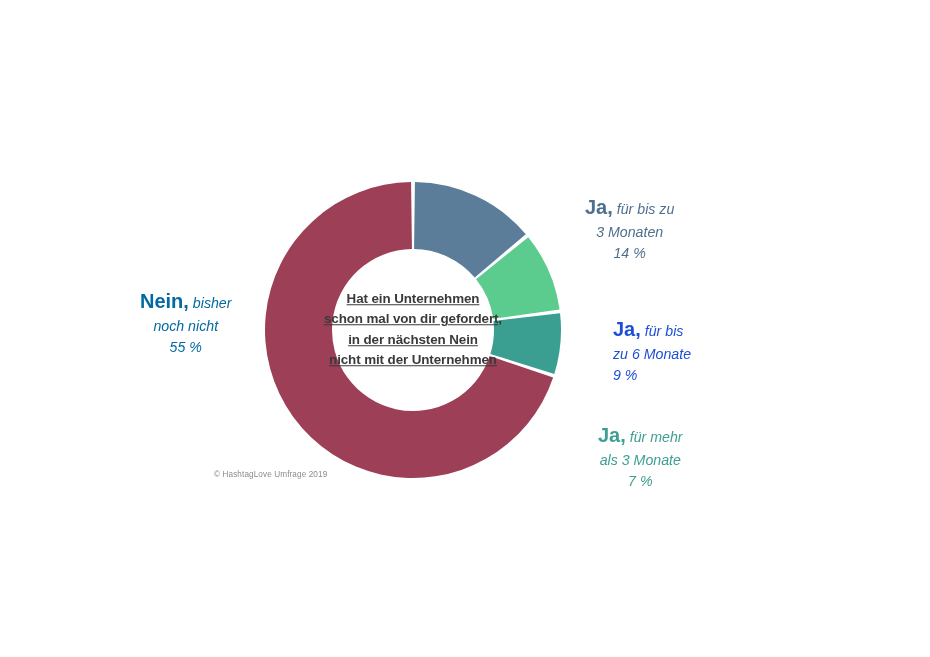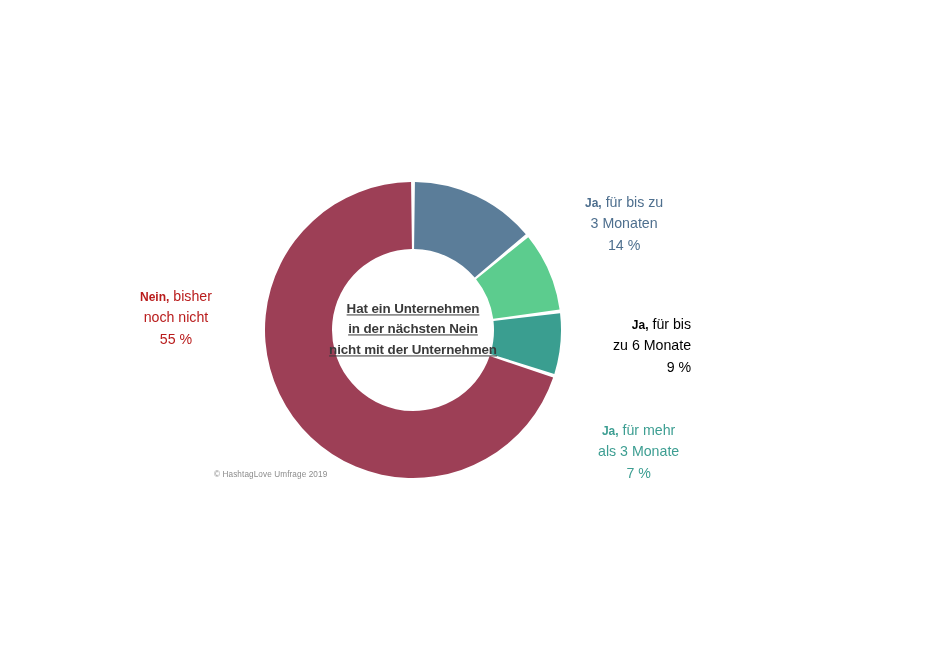--- a/index.html
+++ b/index.html
@@ -60,43 +60,44 @@
   
   .slice-label {
     position: absolute;
     font-size: 14.2px;
     line-height: 1.5;
     white-space: nowrap;
   }
   .slice-label .lbl-line { display: block; }
   .slice-label .lead {
     font-weight: bold;
-    font-size: 12px;
+    font-size: 20px;
   }
   .slice-label .rest {
     font-weight: normal;
+    font-style: italic;
   }
 
   #label-nein {
     left: 140px;
     top: 286px;
     text-align: center;
-    color: #b91c1c;
+    color: #0369a1;
   }
   #label-ja3 {
     left: 585px;
     top: 192px;
     text-align: center;
     color: #4e6f8e;
   }
   #label-ja6 {
     left: 613px;
     top: 314px;
-    text-align: right;
-    color: #000000;
+    text-align: left;
+    color: #1d4ed8;
   }
   #label-jamehr {
     left: 578px;
     top: 420px;
     text-align: center;
     color: #3d9e92;
     margin-left: 20px;
   }
 
   
@@ -121,20 +122,21 @@
           <path d="M 149.937260144559 0.01267951904696929 A 148 148 0 0 1 260.7913341029532 52.1766471507285 L 209.73039231310275 95.55613796762844 A 81 81 0 0 0 149.06025724127892 67.00693946650543 Z" fill="#5b7d99"></path>
           <path d="M 263.26104628400503 55.162016342897374 A 148 148 0 0 1 294.5775931791178 127.53028632791762 L 228.22152059127393 136.79698103081978 A 81 81 0 0 0 211.08205911489463 97.19002245793708 Z" fill="#5ccc8e"></path>
           <path d="M 295.0631993354635 131.37425486729276 A 148 148 0 0 1 289.3429517796636 191.88815309638454 L 225.3566155010321 172.01986757302126 A 81 81 0 0 0 228.48729152819283 138.90077462331564 Z" fill="#3a9e90"></path>
           <path d="M 288.1456591652756 195.57304086486795 A 148 148 0 1 1 146.06273985544098 0.01267951904696929 L 146.93974275872108 67.00693946650543 A 81 81 0 1 0 224.70134048910356 174.03659668955612 Z" fill="#9d3f56"></path>
         </g>
     </svg>
   </div>
 
   <div id="center-text">
     <span class="qline">Hat ein Unternehmen</span>
+    <span class="qline">schon mal von dir gefordert,</span>
     <span class="qline">in der nächsten Nein</span>
     <span class="qline">nicht mit der Unternehmen</span>
   </div>
 
   <div class="slice-label" id="label-nein">
     <span class="lbl-line"><span class="lead">Nein,</span><span class="rest"> bisher</span></span>
     <span class="lbl-line rest">noch nicht</span>
     <span class="lbl-line rest">55 %</span>
   </div>
 

